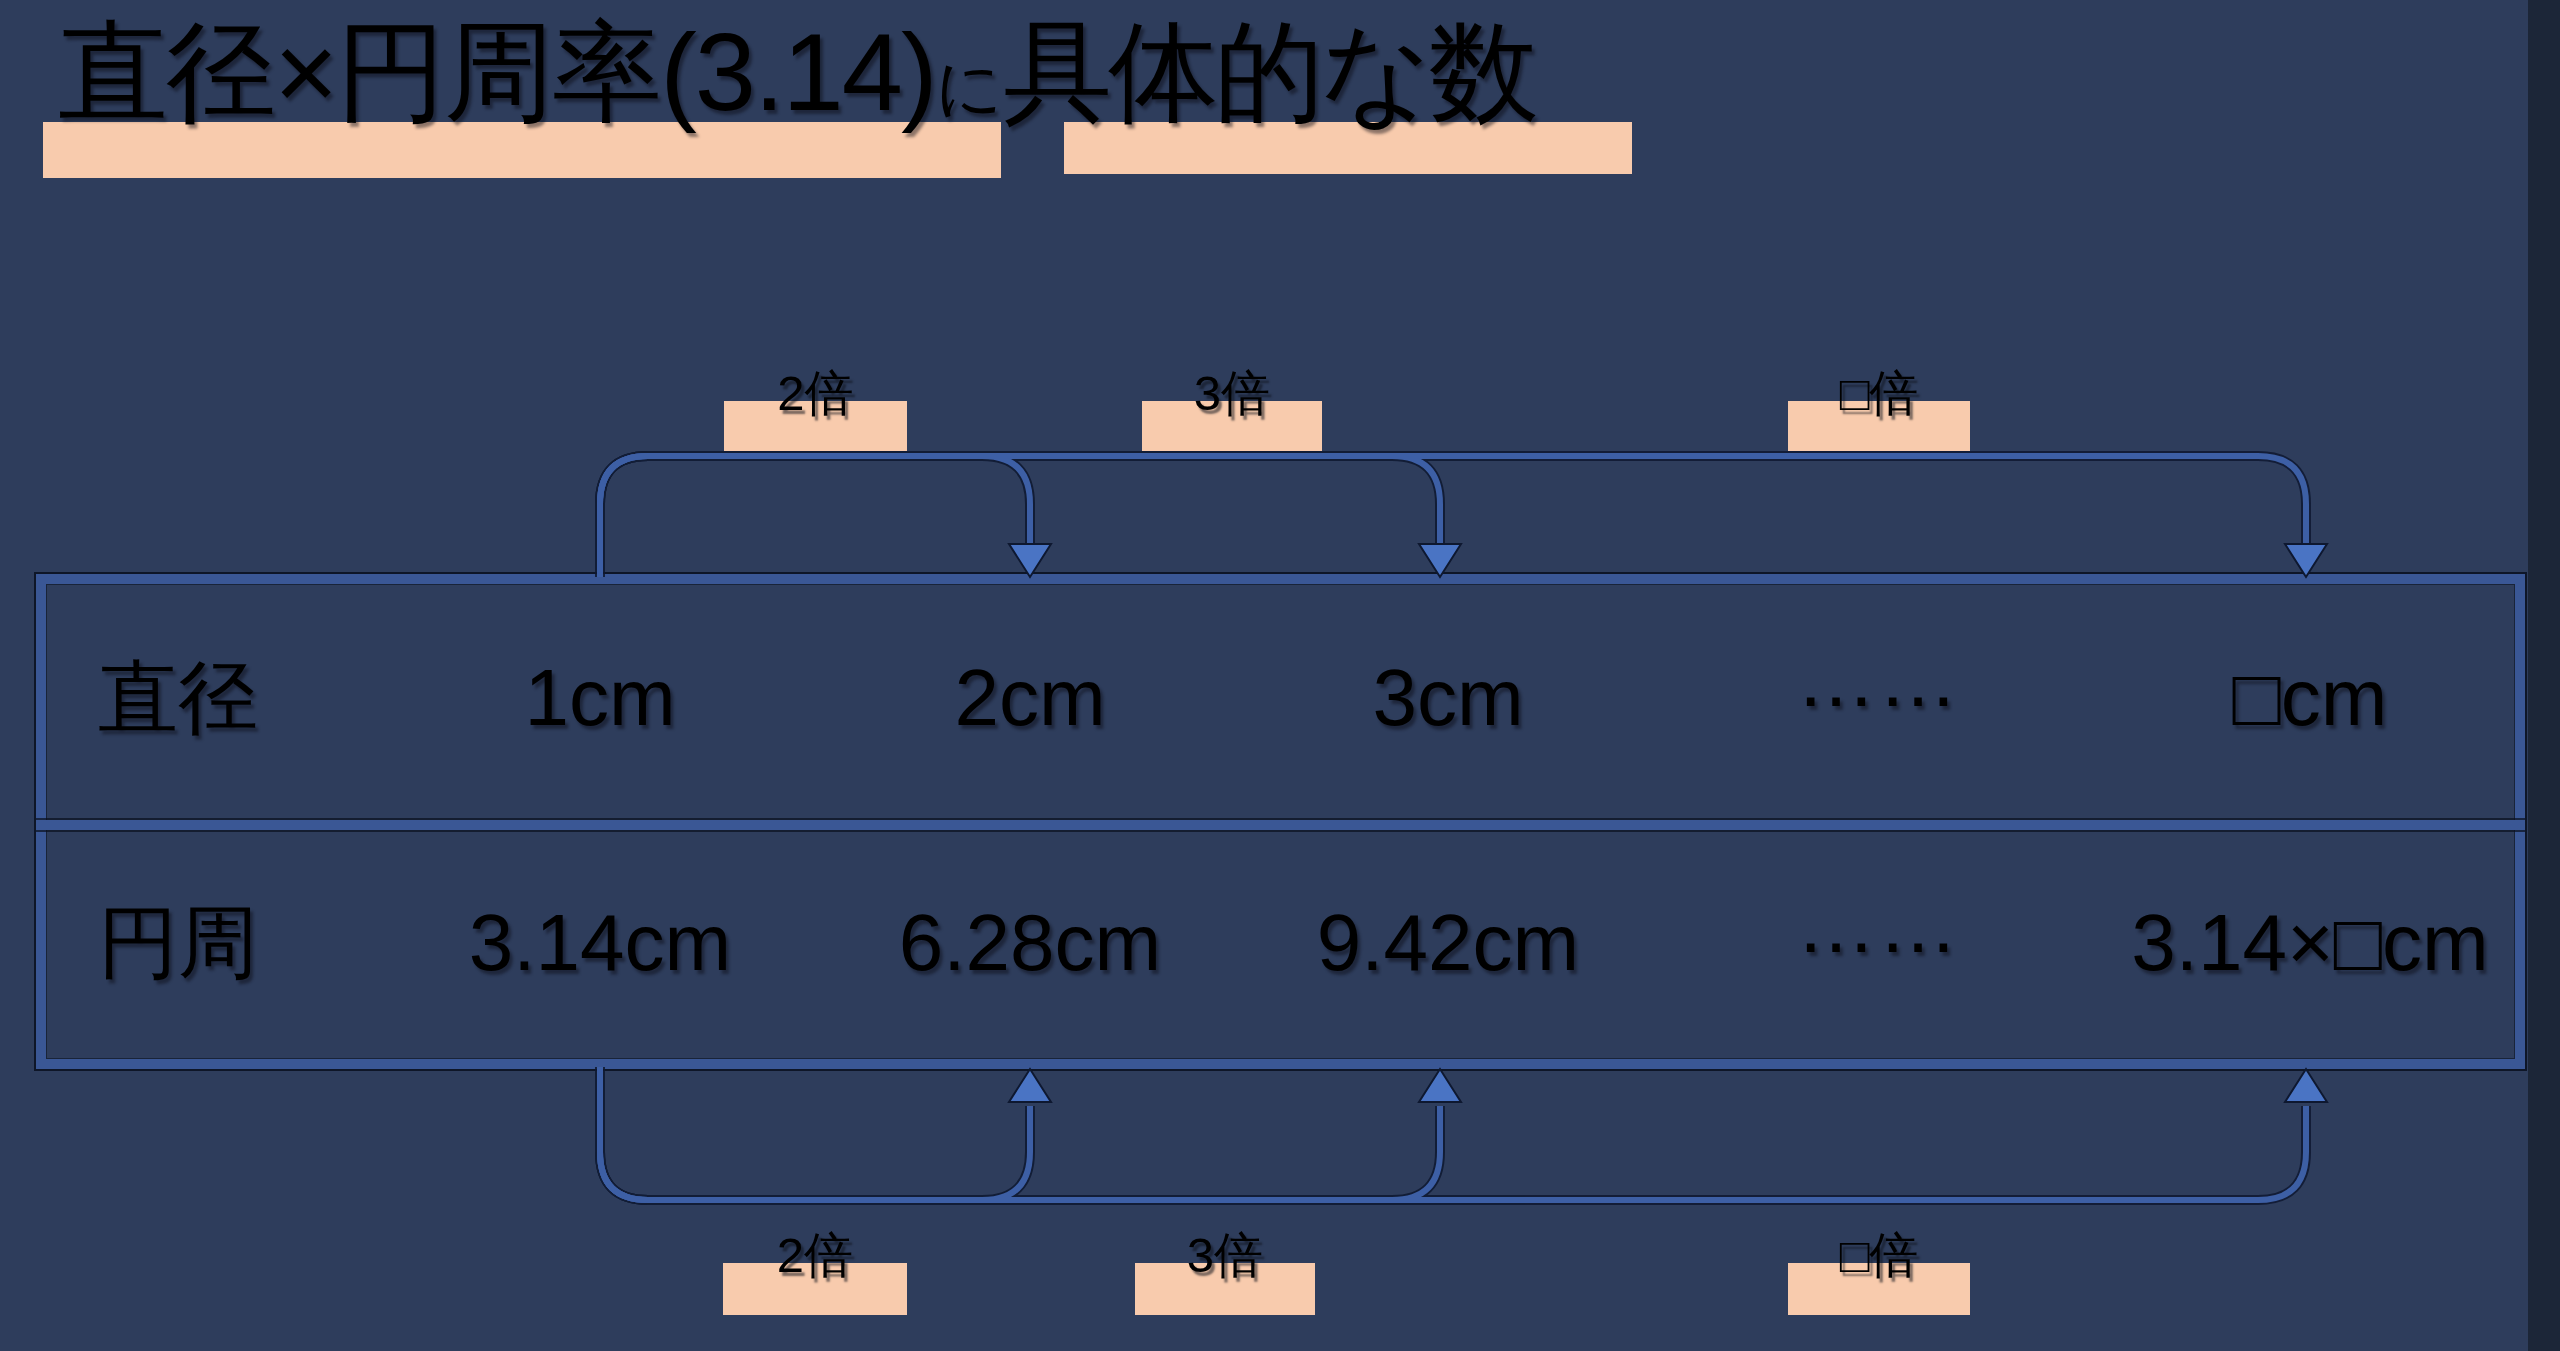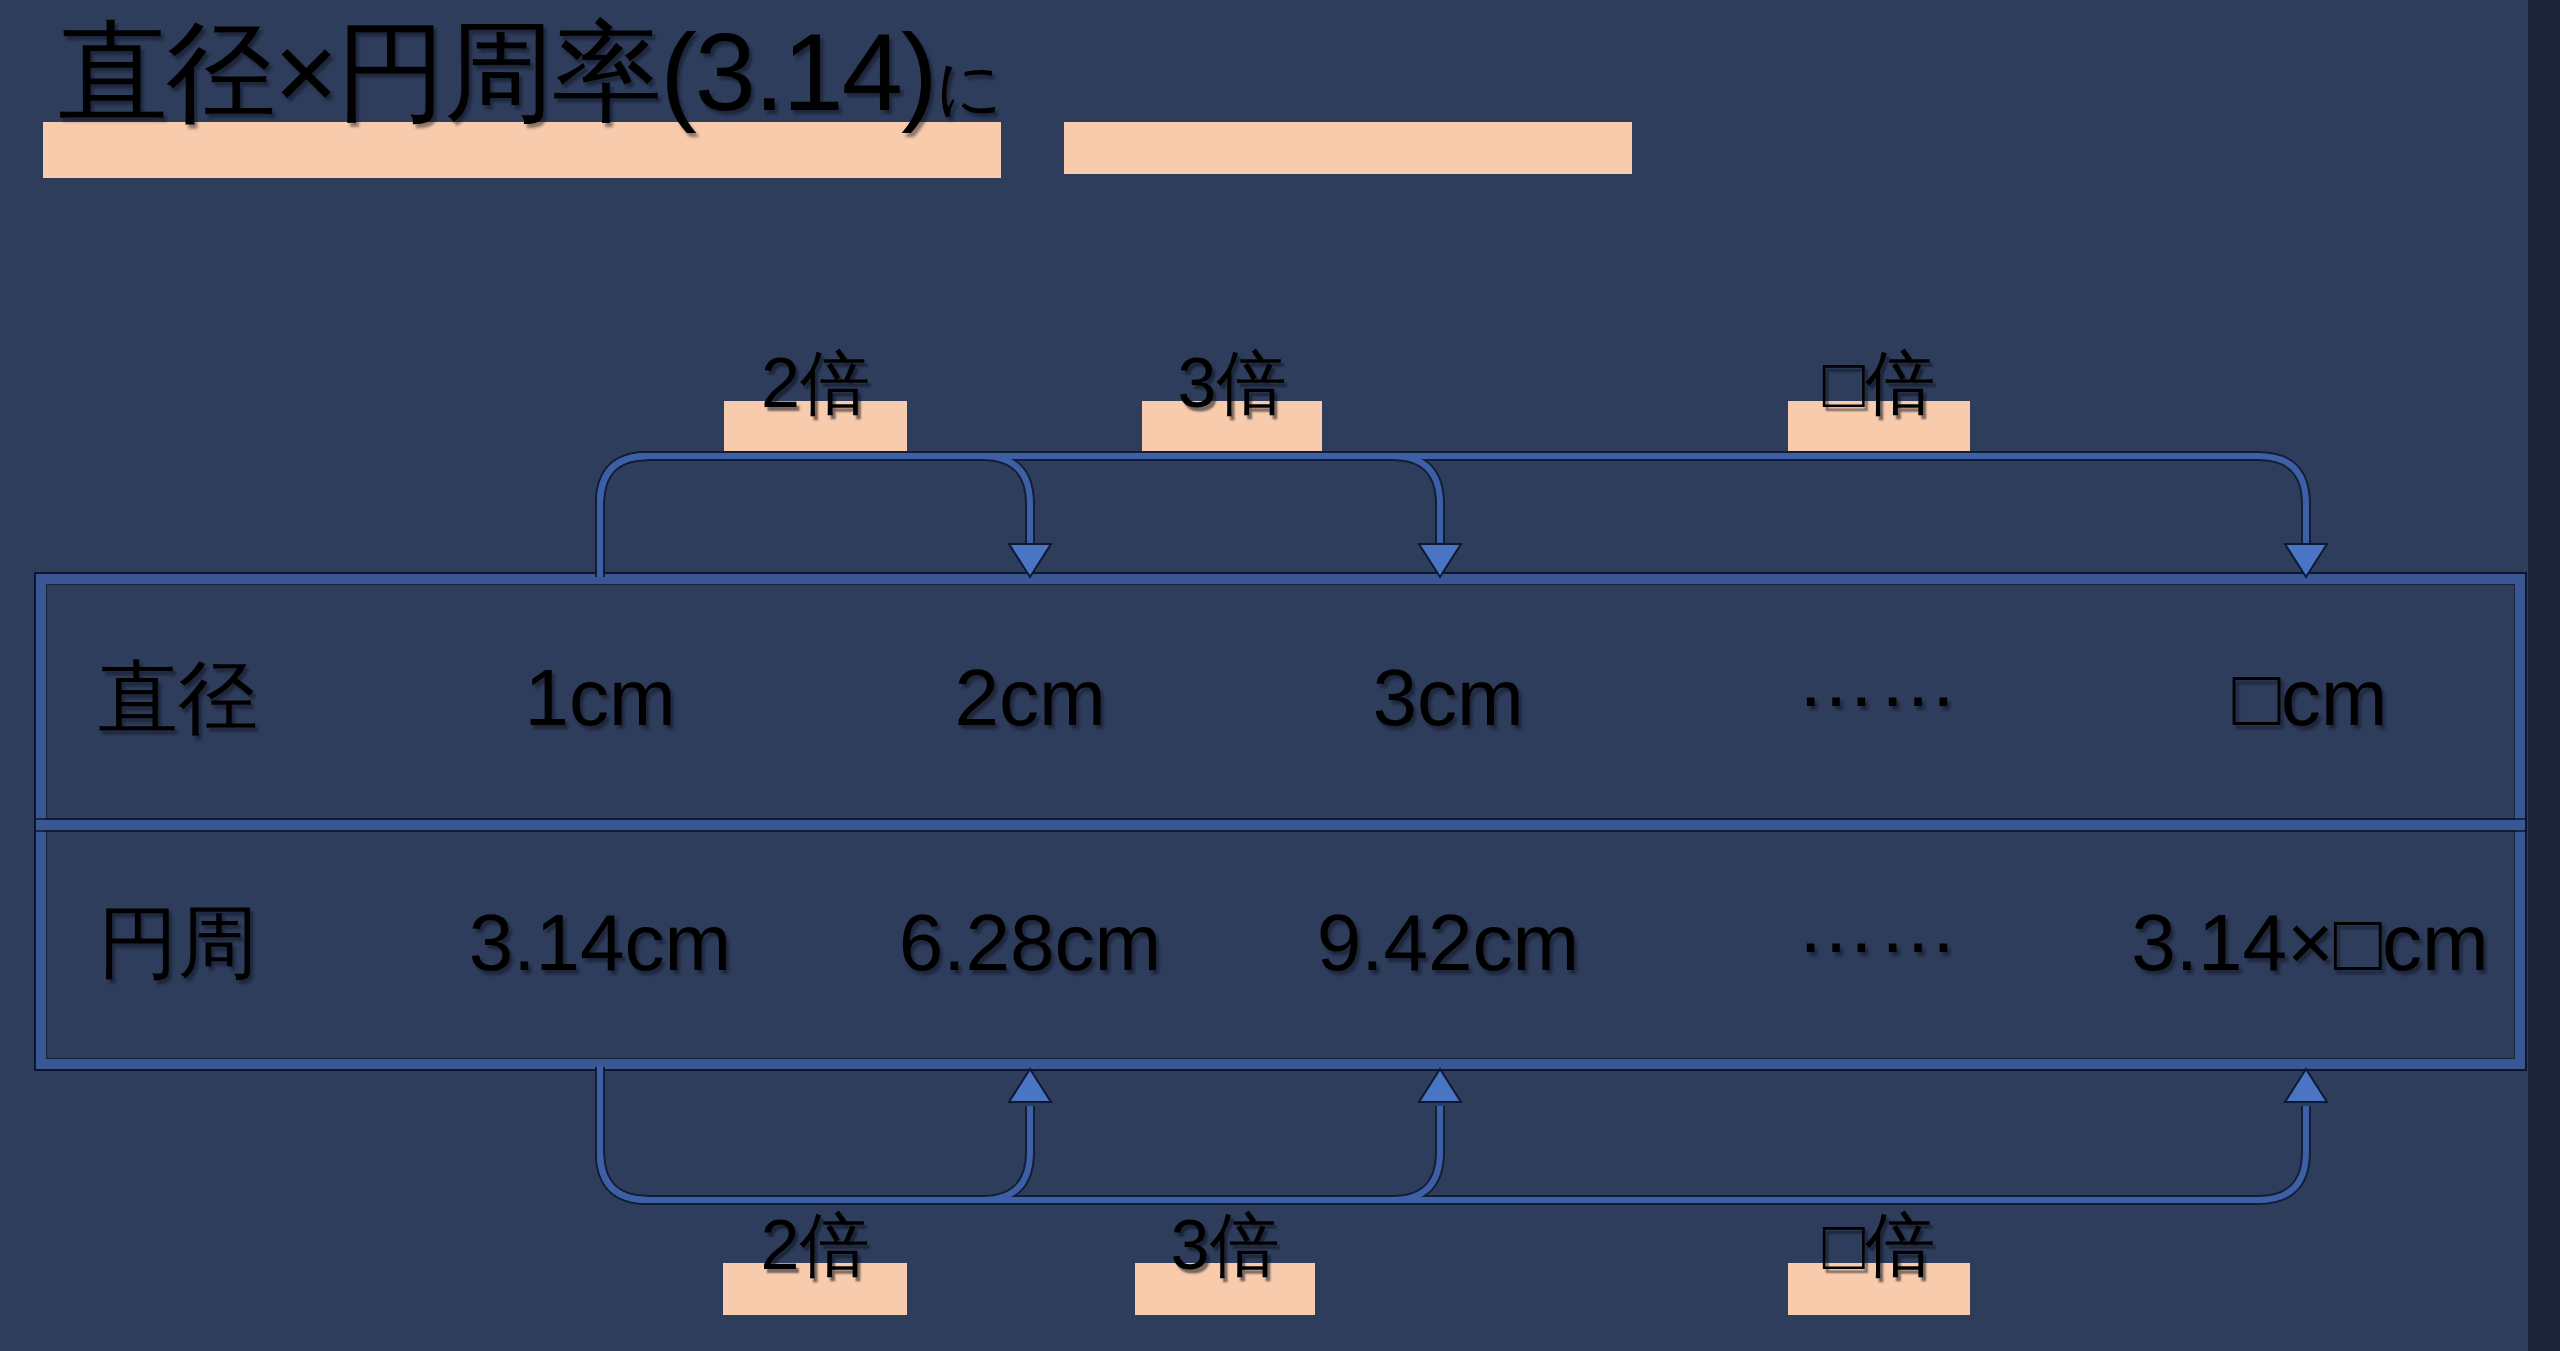--- a/index.html
+++ b/index.html
@@ -48,21 +48,21 @@
   }
   .c1{left:564px;} .c2{left:994px;} .c3{left:1412px;} .c4{left:1842px;} .c5{left:2274px;}
   .dots{top:42%; letter-spacing:2px;}
   
   #connectors{position:absolute; left:0; top:0; z-index:2; pointer-events:none;}
   
   .mult{position:absolute; z-index:4;}
   .mult .box{position:absolute; left:0; width:100%; background:#f8cbad;}
   .mult .txt{
     position:absolute; left:50%; transform:translateX(-50%);
-    font-size:70px; line-height:1; white-space:nowrap;
+    font-size:49px; line-height:1; white-space:nowrap;
     text-shadow:3px 4px 2px rgba(15,18,28,.55);
     text-align:center;
   }
   .mult-top{top:340px; height:112px;}
   .mult-top .box{top:61px; height:50px;}
   .mult-top .txt{bottom:34px;}
   .mult-bot{top:1205px; height:110px;}
   .mult-bot .box{top:58px; height:52px;}
   .mult-bot .txt{bottom:35px;}
   #mt1{left:724px; width:183px;} #mt2{left:1142px; width:180px;} #mt3{left:1788px; width:182px;}
@@ -72,20 +72,21 @@
 <body>
 
 <div id="stage">
 
   <div class="hl-bar" id="hl1"></div>
   <div class="hl-bar" id="hl2"></div>
 
   <div class="title-row">
     <span class="t-big">直径×円周率(3.14)</span>
     <span class="t-small">に</span>
+    <span class="t-big2">具体的な数</span>
   </div>
 
   <div class="table-frame"></div>
   <div class="row-divider"></div>
 
   <div class="trow" id="trow1">
     <span class="rowlabel">直径</span>
     <span class="cell c1">1cm</span>
     <span class="cell c2">2cm</span>
     <span class="cell c3">3cm</span>

